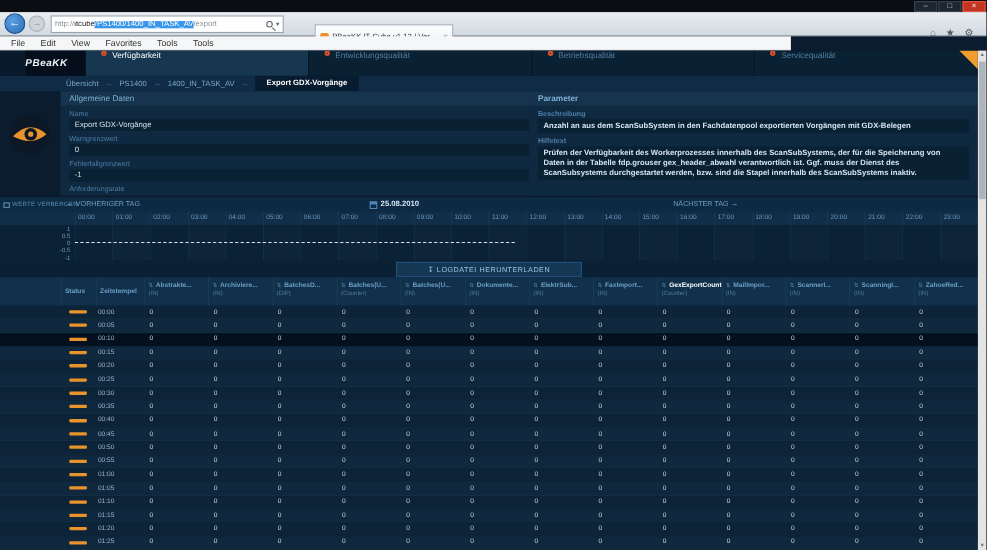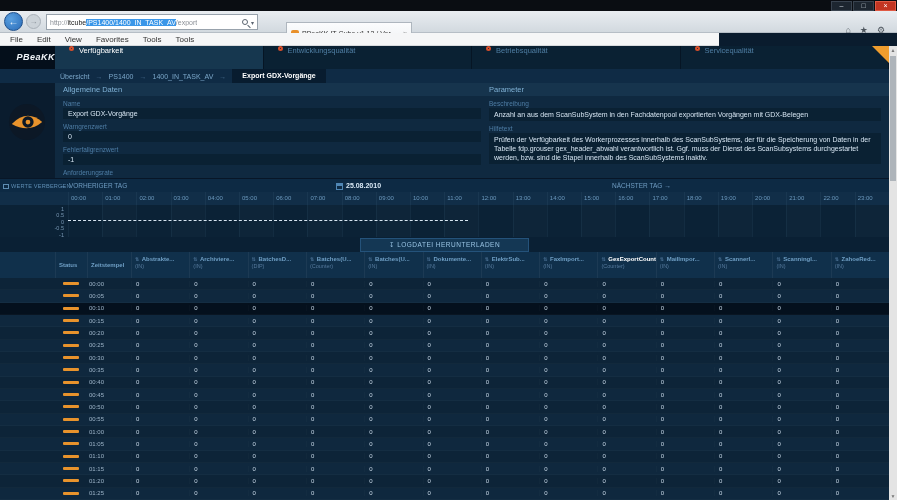--- a/index.html
+++ b/index.html
@@ -31,37 +31,37 @@
   #browser-icons{position:absolute;right:12px;top:15px;display:flex;gap:9px;color:#4e565e;font-size:9px;line-height:9px;}
 
   
   #menubar{position:absolute;top:33px;left:0;width:719px;height:13px;background:#f5f6f7;border-bottom:1px solid #d8dadd;display:flex;align-items:center;padding-left:3px;}
   .menu-item{font-size:8px;color:#333;padding:0 7px;}
 
   
   #app{position:absolute;top:46px;left:0;width:889px;height:454px;background:#0a1c2e;overflow:hidden;}
 
   #topnav{position:absolute;top:0;left:0;width:889px;height:23px;display:flex;background:#081a2b;}
-  #logo{width:55px;height:23px;background:#040f1b;color:#f2f6fa;font-size:9px;font-weight:bold;font-style:italic;line-height:23px;text-align:right;letter-spacing:.5px;flex:none;}
+  #logo{width:55px;height:23px;background:#040f1b;color:#f2f6fa;font-size:9px;font-weight:bold;font-style:italic;line-height:23px;text-align:left;letter-spacing:.5px;flex:none;margin-left:23px;}
   #nav-tabs{flex:1;display:flex;}
   .nav-tab{flex:1;display:flex;align-items:flex-start;gap:5px;padding-left:14px;background:#0a2133;border-right:1px solid #061524;font-size:7.5px;color:#4f7ea3;overflow:hidden;white-space:nowrap;}
   .nav-tab .dot{width:5px;height:5px;border-radius:50%;border:2px solid #d94f2b;flex:none;}
   .nav-tab.active{background:#16374f;color:#fff;}
   #corner{position:absolute;top:0;right:0;width:0;height:0;border-left:17px solid transparent;border-top:17px solid #ef9d2e;}
 
   #breadcrumb{position:absolute;top:23px;left:0;width:889px;height:14px;background:#0f2b45;display:flex;align-items:center;padding-left:60px;font-size:7px;}
   .crumb{color:#7aa6c8;white-space:nowrap;}
   .crumb-arrow{color:#43688a;margin:0 6px;font-size:7px;}
   .crumb.current{background:#081c2f;color:#fff;font-weight:bold;padding:0 10px;height:14px;line-height:14px;}
 
   #eye{position:absolute;top:57px;left:8px;width:38px;height:38px;}
 
   .panel{position:absolute;top:37px;height:95px;background:#0f2940;overflow:hidden;}
   #panel-general{left:55px;width:488px;}
-  #panel-parameter{left:481px;width:408px;}
+  #panel-parameter{left:481px;width:408px;font-weight:bold;}
   .panel-header{height:13px;background:#16344d;color:#7fb0d4;font-size:7.5px;line-height:13px;padding-left:8px;}
   .field-label{font-size:6.5px;color:#4e7da5;margin:4px 8px 1px;}
   .field-value{background:#0a2133;color:#d5e4f1;font-size:7px;line-height:11px;min-height:11px;margin:0 8px;padding:0 5px;}
   .field-value.multi{line-height:9px;padding:2px 5px;}
 
   #timelinebar{position:absolute;top:132px;left:0;width:889px;height:14px;background:#0d2a44;border-top:1px solid #081627;font-size:6.5px;color:#6f9cc2;}
   #hide-values{position:absolute;left:3px;top:0;height:14px;line-height:14px;font-size:5.6px;color:#5d8cb2;letter-spacing:.2px;display:flex;align-items:center;gap:2px;}
   .hide-icon{display:inline-block;width:6px;height:5px;border:1px solid #5d8cb2;}
   #prev-day{position:absolute;left:60px;top:0;line-height:14px;}
   #date-chip{position:absolute;left:336px;top:0;line-height:14px;color:#d8e8f5;font-weight:bold;font-size:7px;display:flex;align-items:center;gap:3px;height:14px;}

